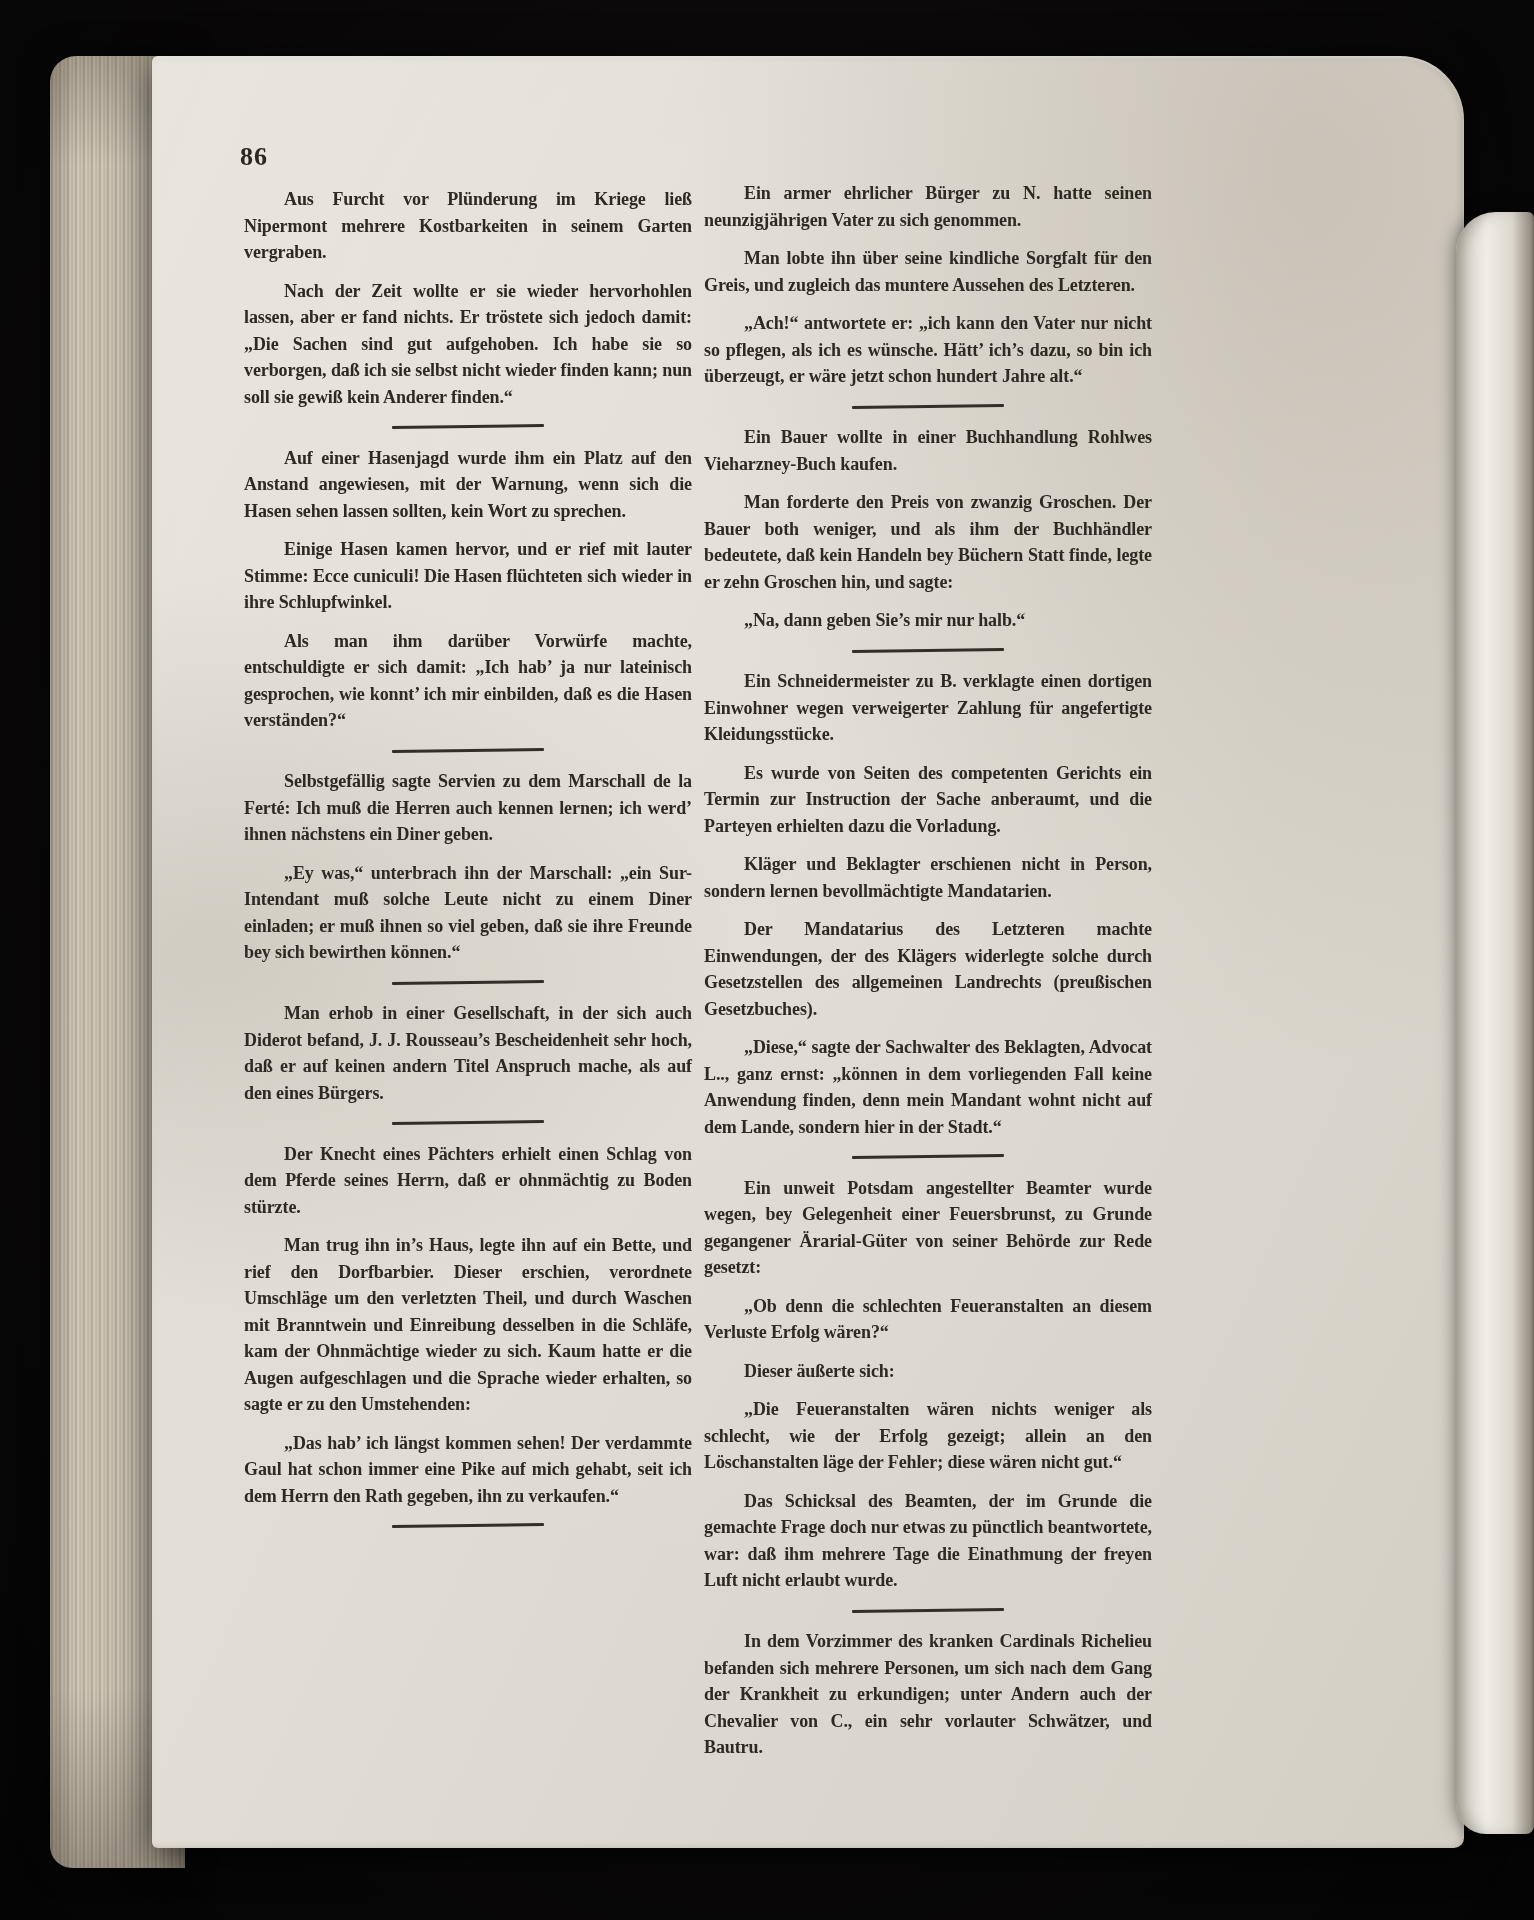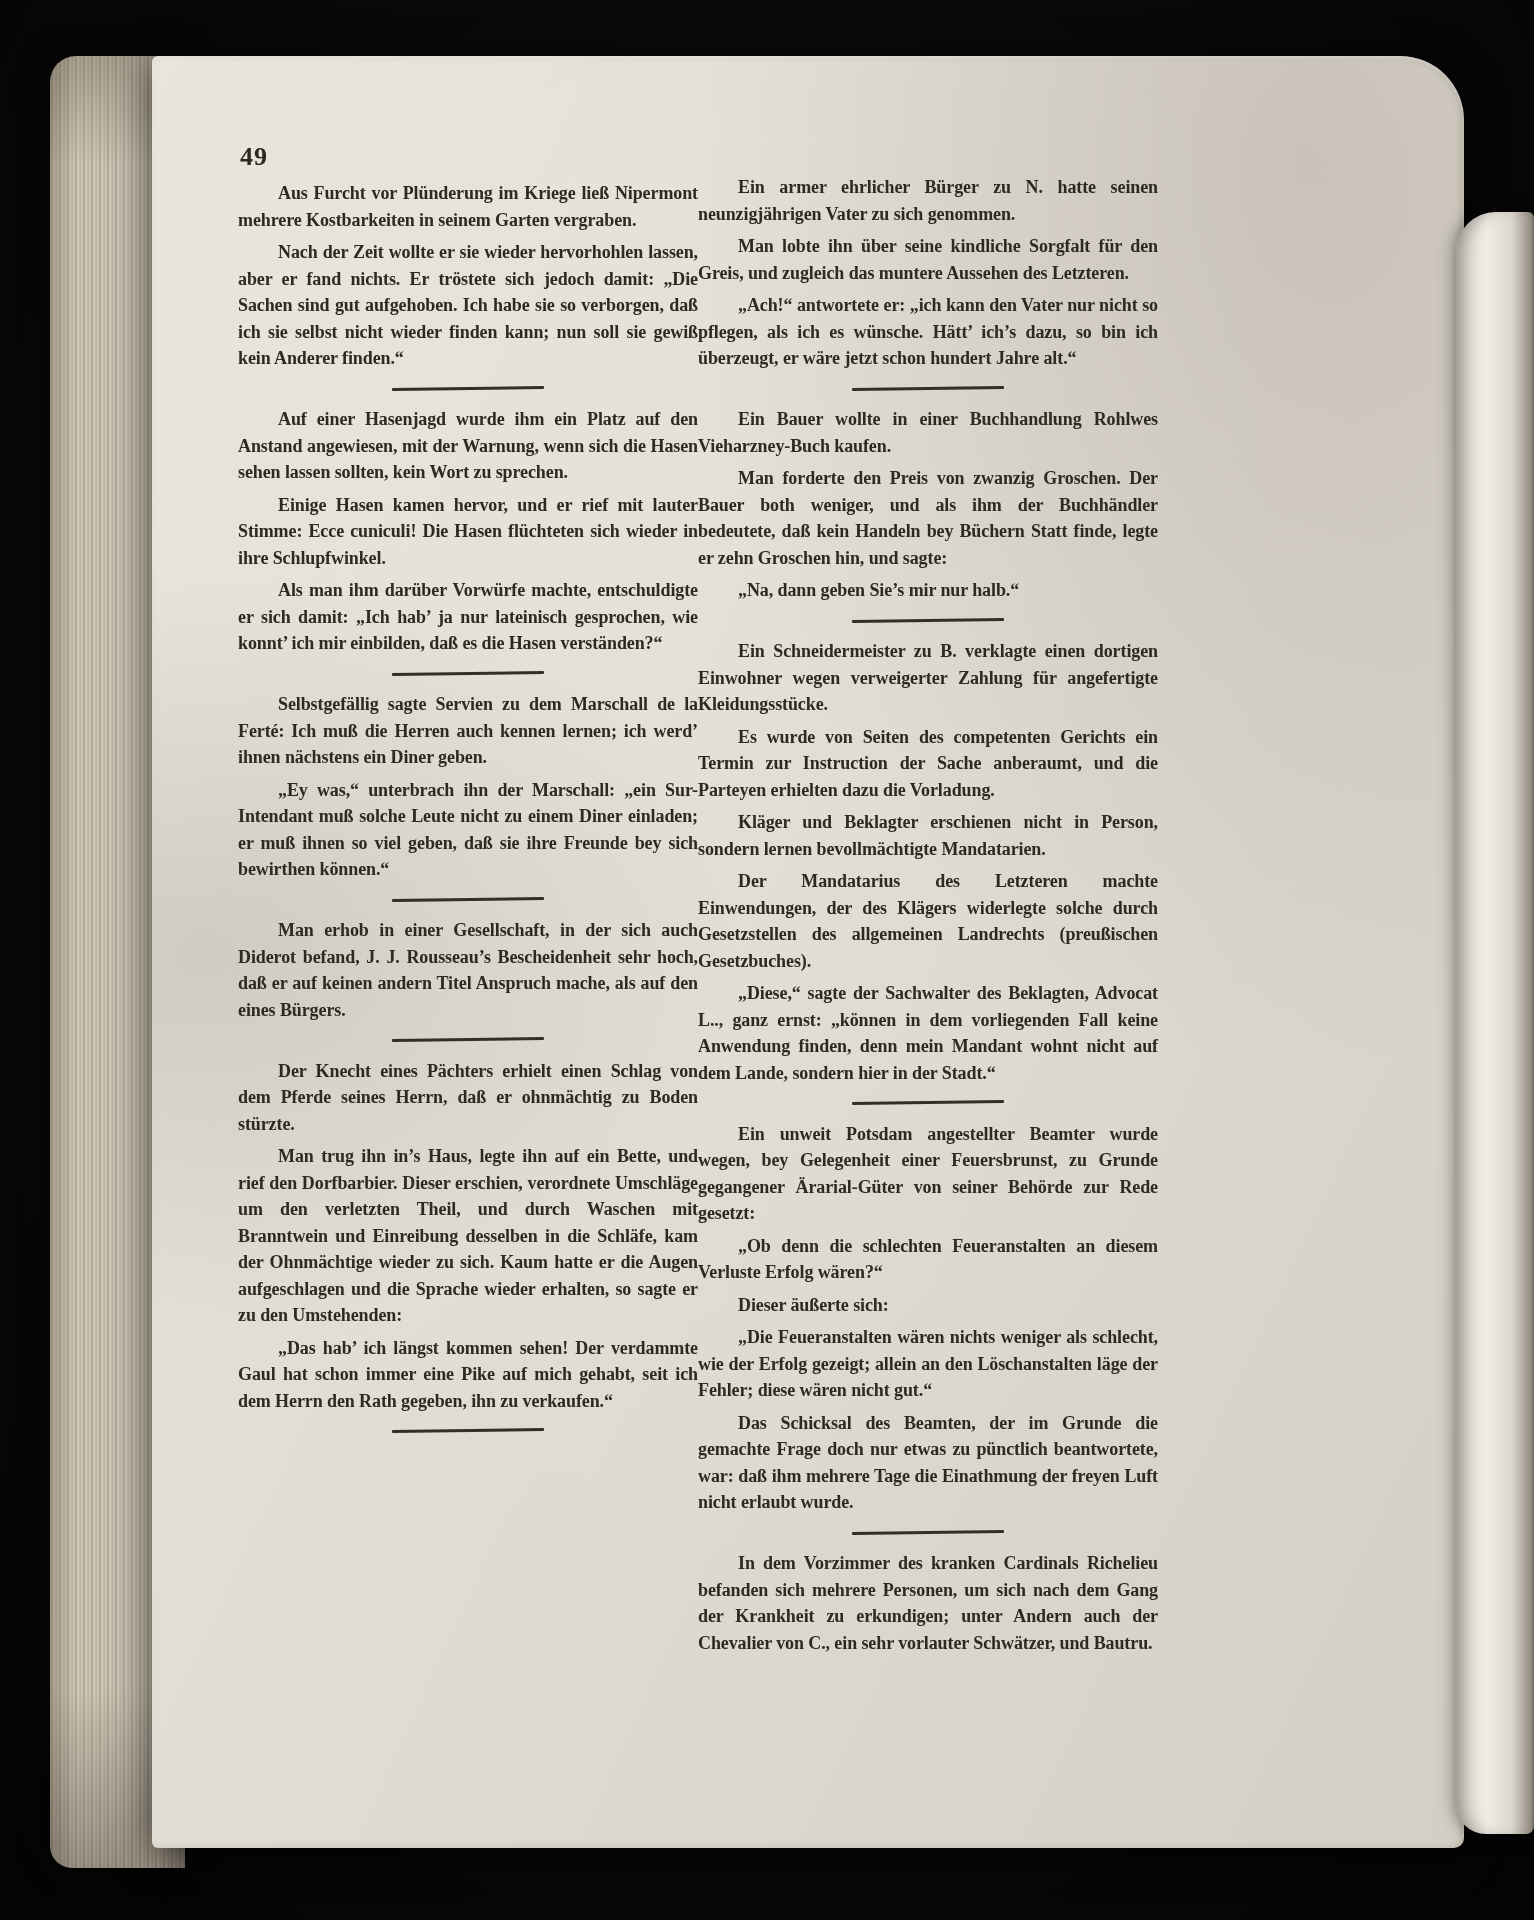--- a/index.html
+++ b/index.html
@@ -41,34 +41,34 @@
   .page-number{
     position:absolute;left:240px;top:142px;font-size:26px;font-weight:bold;
     letter-spacing:1px;color:#2c2721;
   }
   .col{
     position:absolute;width:472px;font-size:18px;font-weight:bold;line-height:26.5px;
     text-align:justify;letter-spacing:-0.1px;color:#2e2922;
   }
   .col-left{left:232px;top:174px;}
   .col-right{left:692px;top:168px;}
-  .para{margin:6px;text-indent:40px;}
+  .para{margin:12px;text-indent:40px;}
   .rule-wrap{display:flex;justify-content:center;margin:15px 0 17px;}
   .rule{display:block;width:152px;height:2.5px;background:#332e27;transform:rotate(-0.8deg);border-radius:1px;}
 </style>
 </head>
 <body>
 
 <div class="scene">
   <div class="page-stack"></div>
   <div class="page"></div>
   <div class="next-page"></div>
 
   <div class="text-layer">
-    <div class="page-number">49</div>
+    <div class="page-number">86</div>
     <div class="col col-left" id="col-left">
         <div class="section">
           <p class="para">Aus Furcht vor Plünderung im Kriege ließ Nipermont mehrere Kostbarkeiten in seinem Garten vergraben.</p>
           <p class="para">Nach der Zeit wollte er sie wieder hervorhohlen lassen, aber er fand nichts. Er tröstete sich jedoch damit: „Die Sachen sind gut aufgehoben. Ich habe sie so verborgen, daß ich sie selbst nicht wieder finden kann; nun soll sie gewiß kein Anderer finden.“</p>
         </div>
         <div class="rule-wrap">
           <span class="rule"></span>
         </div>
         <div class="section">
           <p class="para">Auf einer Hasenjagd wurde ihm ein Platz auf den Anstand angewiesen, mit der Warnung, wenn sich die Hasen sehen lassen sollten, kein Wort zu sprechen.</p>

